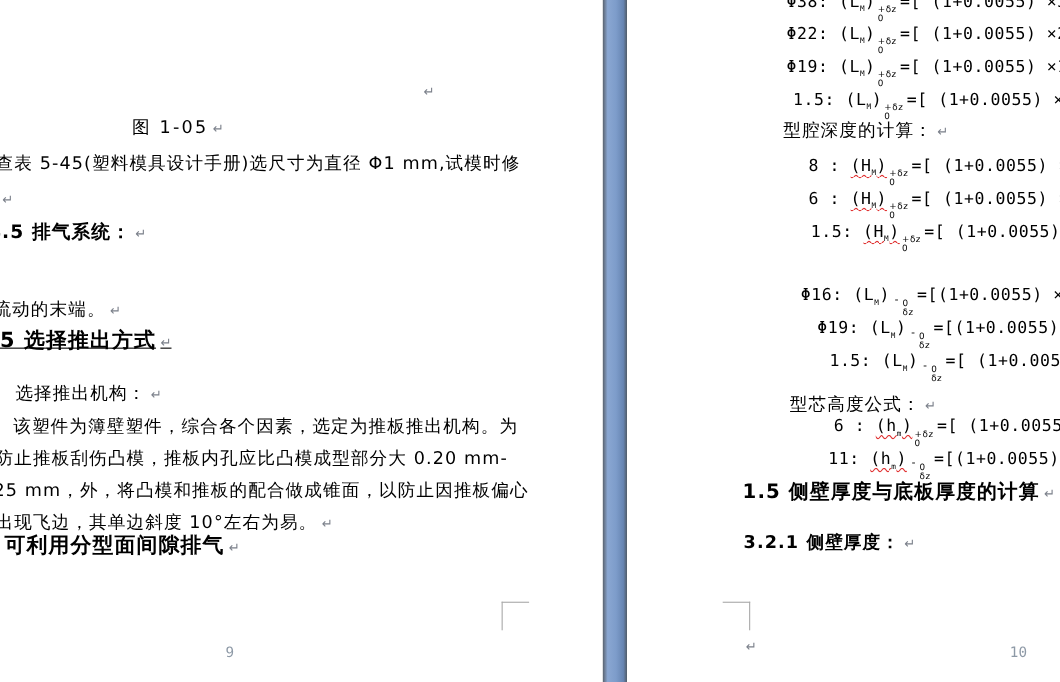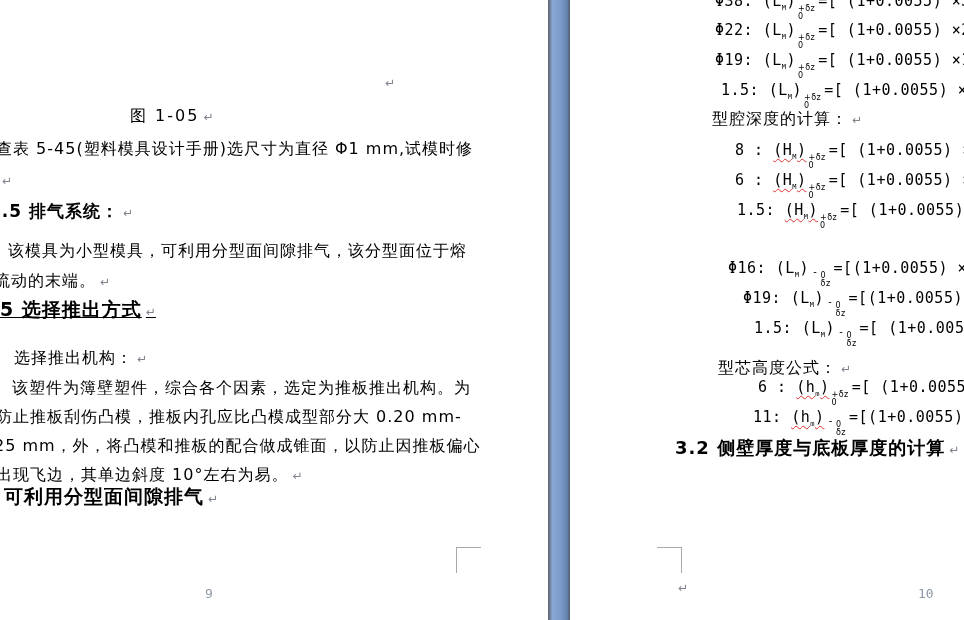--- a/index.html
+++ b/index.html
@@ -39,25 +39,24 @@
   .corner.tl{border-top:1px solid var(--corner,#a9a9a9);border-left:1px solid var(--corner,#a9a9a9);}
   .corner.tr{border-top:1px solid var(--corner,#a9a9a9);border-right:1px solid var(--corner,#a9a9a9);}
 </style>
 </head>
 <body>
 
 <div id="page-left" class="page">
   <span class="stray-pc" id="stray-left" style="left: 385px; top: 76px;">↵</span>
   <div class="corner tl" id="corner-left" style="left: 456px; top: 547px;"></div>
   <span class="pgnum" style="left:205px;top:586px">9</span>
-<div class="line caption" style="left: 130px; top: 106px;"><span>图 1-05</span><span class="pc">↵</span></div>
+<div class="line caption" style="left: 120px; top: 106px;"><span>图 1-05</span><span class="pc">↵</span></div>
     <div class="line body16" style="left: -4px; top: 139px;"><span>查表 5-45(塑料模具设计手册)选尺寸为直径 Φ1 mm,试模时修</span></div>
     <div class="line body16" style="left: -2px; top: 170px;"><span></span><span class="pc">↵</span></div>
     <div class="line h17" style="left: -11px; top: 201px;"><span>4.5 排气系统：</span><span class="pc">↵</span></div>
-    <div class="line body16" style="left: 8px; top: 241px;"><span>该模具为小型模具，可利用分型面间隙排气，该分型面位于熔</span></div>
     <div class="line body16" style="left: -6px; top: 271px;"><span>流动的末端。</span><span class="pc">↵</span></div>
     <div class="line h19" style="left: 0px; top: 299px; text-decoration: underline;"><span>5 选择推出方式</span><span class="pc">↵</span></div>
     <div class="line body16" style="left: 12px; top: 378px;"><span>该塑件为簿壁塑件，综合各个因素，选定为推板推出机构。为</span></div>
     <div class="line body16" style="left: 14px; top: 348px;"><span>选择推出机构：</span><span class="pc">↵</span></div>
     <div class="line body16" style="left: -4px; top: 407px;"><span>防止推板刮伤凸模，推板内孔应比凸模成型部分大 0.20 mm-</span></div>
     <div class="line body16" style="left: -6px; top: 436px;"><span>25 mm，外，将凸模和推板的配合做成锥面，以防止因推板偏心</span></div>
     <div class="line body16" style="left: -4px; top: 465px;"><span>出现飞边，其单边斜度 10°左右为易。</span><span class="pc">↵</span></div>
     <div class="line h19" style="left: 4px; top: 486px;"><span>可利用分型面间隙排气</span><span class="pc">↵</span></div>
   </div>
 
@@ -110,14 +109,15 @@
       </span><span>=[ (1+0.0055) ×1</span></div>
     <div class="line body16" style="left: 148px; top: 358px;"><span>型芯高度公式：</span><span class="pc">↵</span></div>
     <div class="line fx" style="left: 188px; top: 377px;"><span>6 : </span><span class="sq"><span>(h</span><sub class="bsub">m</sub><span>)</span></span><span class="tol">
         <span class="tt">+δz</span>
         <span class="tb">0</span>
       </span><span>=[ (1+0.0055) ×6</span></div>
     <div class="line fx" style="left: 183px; top: 407px;"><span>11: </span><span class="sq"><span>(h</span><sub class="bsub">m</sub><span>)</span></span><span class="neg">-</span><span class="tol">
         <span class="tt">0</span>
         <span class="tb">δz</span>
       </span><span>=[(1+0.0055)×11</span></div>
-    <div class="line bh18" style="left: 105px; top: 438px;"><span>3.2 侧壁厚度与底板厚度的计算</span><span class="pc">↵</span></div>
+    <div class="line bh18" style="left: 105px; top: 438px;"><span>1.5 侧壁厚度与底板厚度的计算</span><span class="pc">↵</span></div>
+    <div class="line bh16" style="left: 106px; top: 483px;"><span>3.2.1 侧壁厚度：</span><span class="pc">↵</span></div>
   </div>
 
 </body></html>

